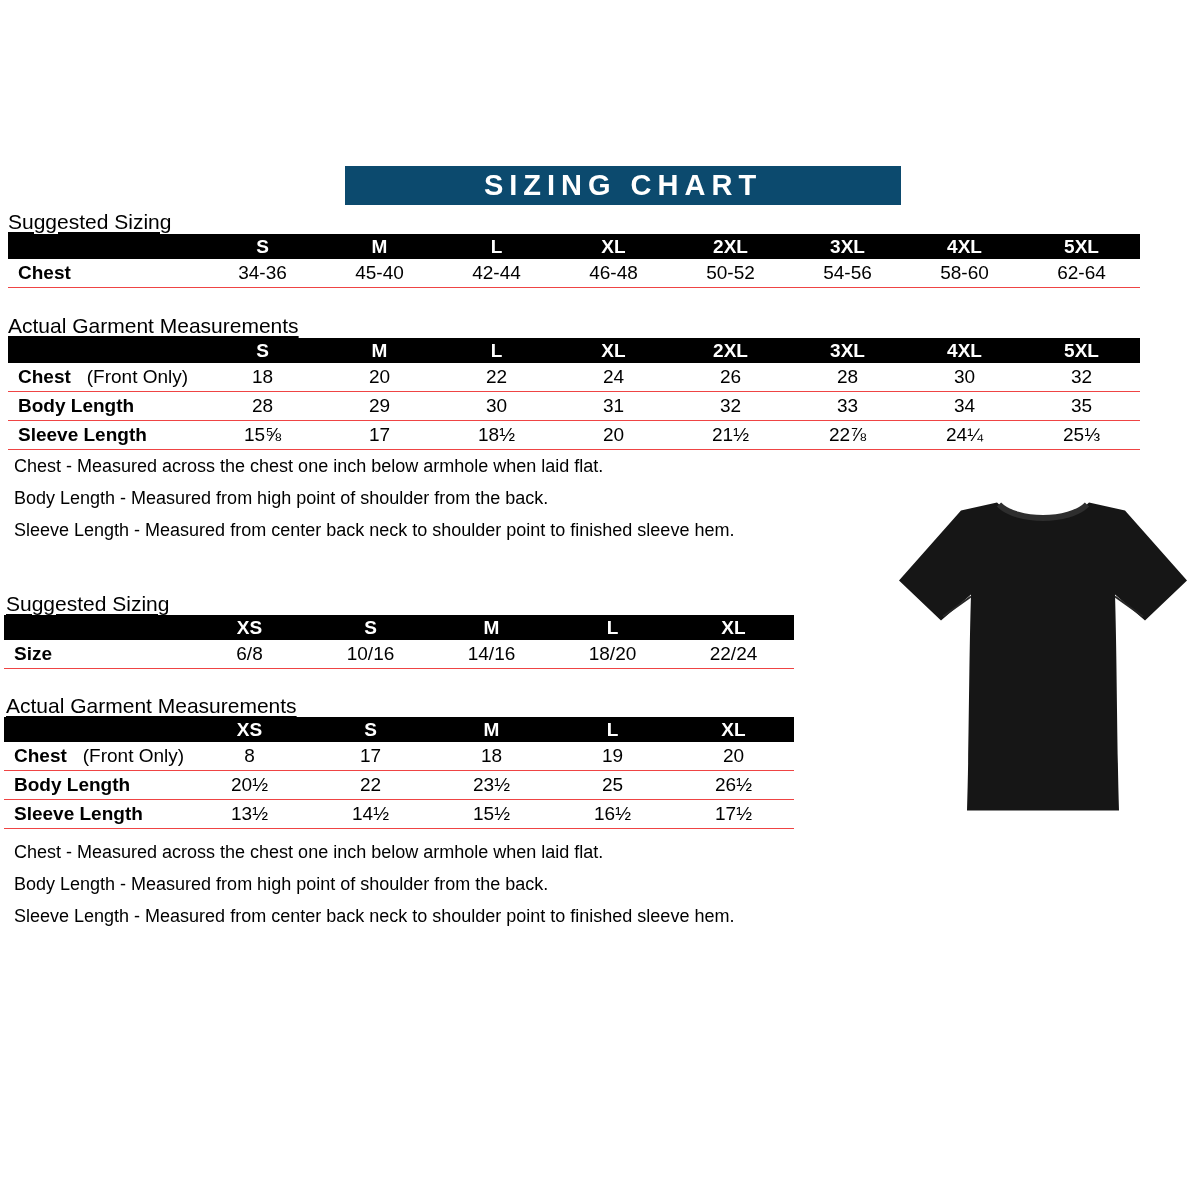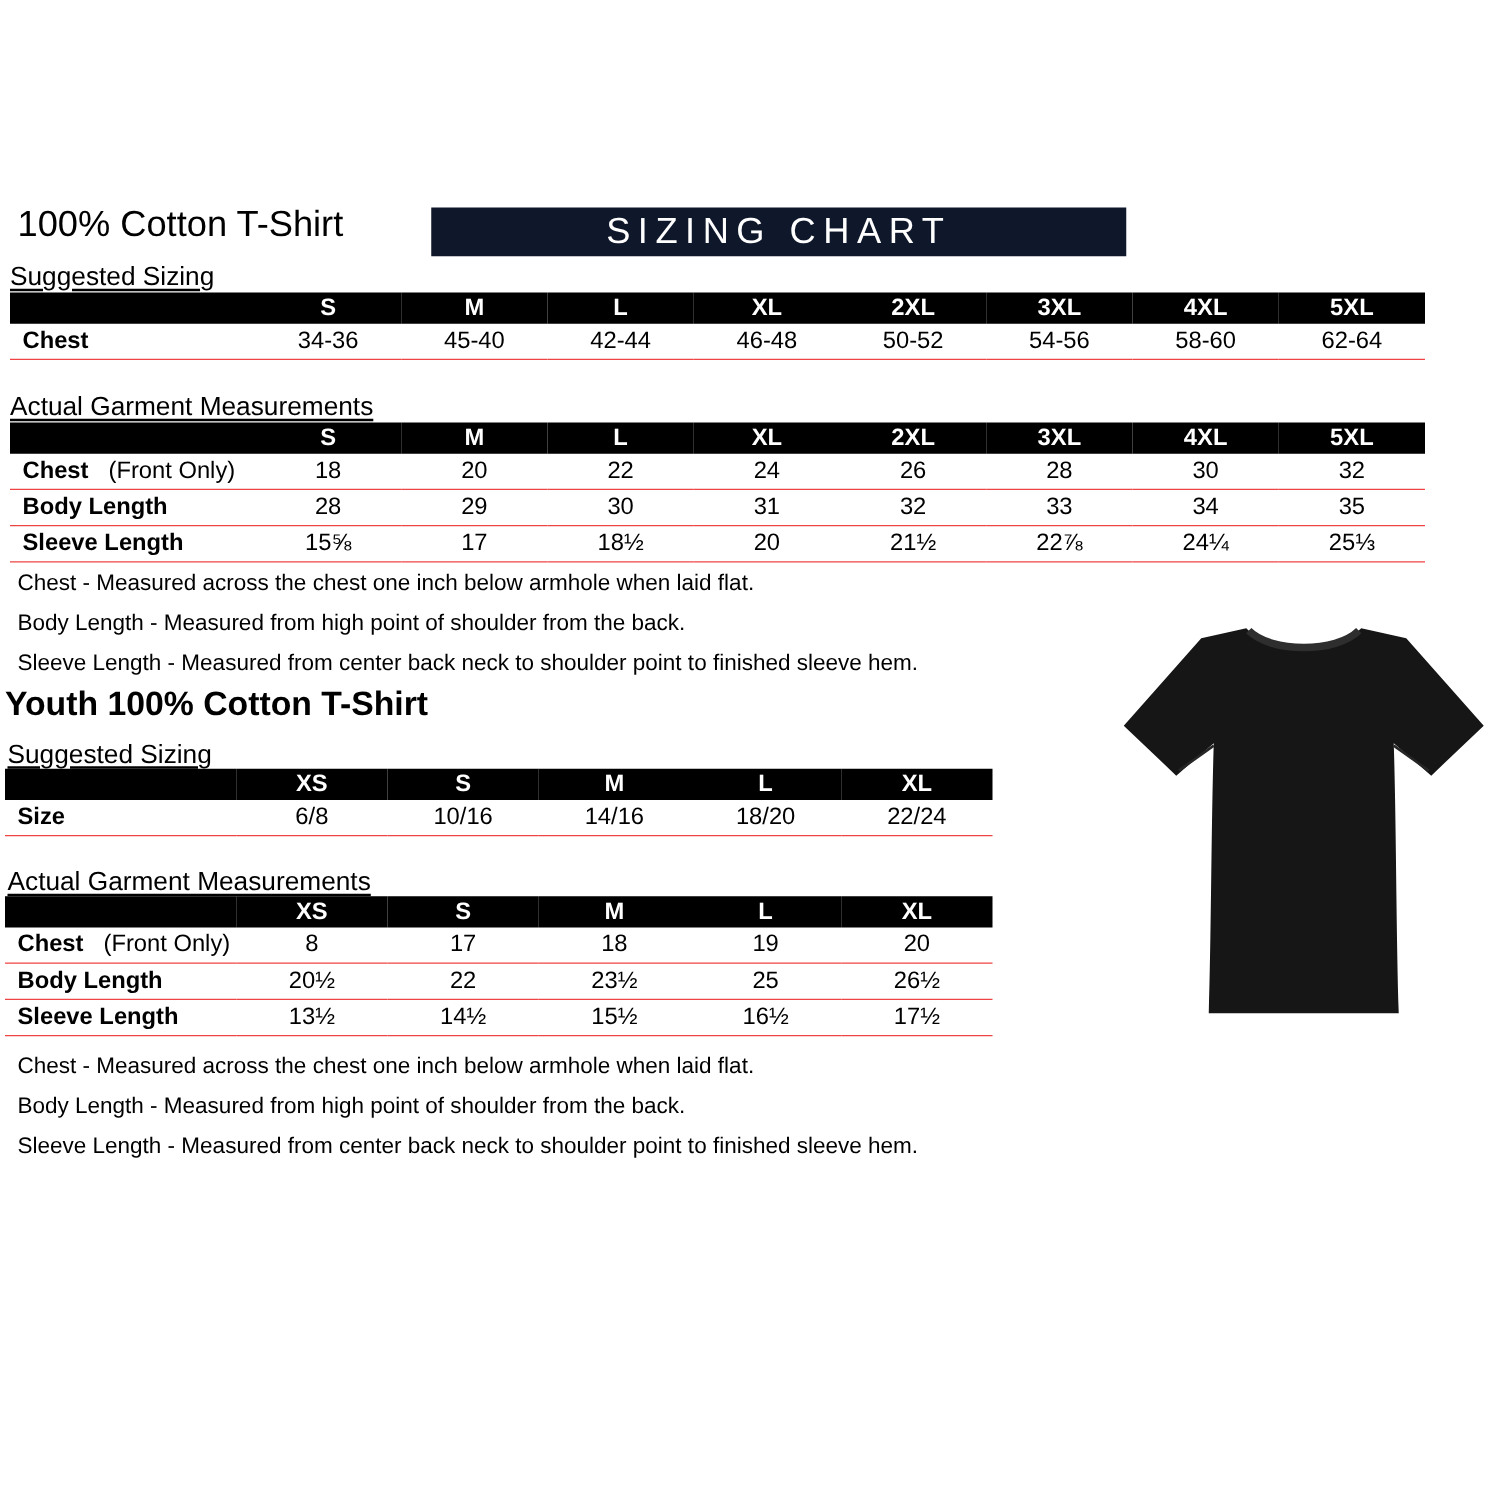--- a/index.html
+++ b/index.html
@@ -5,22 +5,22 @@
   html,body { margin:0; padding:0; background:#fff; }
   .container {
     position:relative; width:1200px; height:1200px; background:#ffffff;
     font-family:"Liberation Sans", sans-serif; color:#000; overflow:hidden;
   }
   .page-title { position:absolute; font-size:29px; font-weight:400; white-space:nowrap; }
   #adult-title { left:14px; top:164px; }
   #youth-title { left:4px; top:548px; font-weight:700; font-size:27px; }
   .banner {
     position:absolute; left:345px; top:166px; width:556px; height:39px;
-    background:#0f172a; color:#fff; display:flex; align-items:center; justify-content:center;
-    font-size:29px; font-weight:400; letter-spacing:6px;
+    background:#0c4a6e; color:#fff; display:flex; align-items:center; justify-content:center;
+    font-size:29px; font-weight:700; letter-spacing:6px;
   }
   .section-label {
     position:absolute; font-size:21px; font-weight:400;
     text-decoration:underline; text-underline-offset:3px; white-space:nowrap;
   }
   .size-table {
     position:absolute; border-collapse:collapse; table-layout:fixed;
     font-size:19px; color:#000;
   }
   .size-table th {
@@ -35,21 +35,20 @@
   .suffix { font-weight:400; margin-left:16px; }
   .notes { position:absolute; font-size:18px; }
   .notes div { margin-bottom:11px; white-space:nowrap; }
   .tshirt { position:absolute; left:893px; top:476px; width:300px; height:345px; }
 </style>
 </head>
 <body>
 
 <div class="container">
 
-  <div id="adult-title" class="page-title">100% Cotton T-Shirt</div>
   <div class="banner">SIZING CHART</div>
 
   <div class="section-label" style="left:8px; top:210px;">Suggested Sizing</div>
 
   <table class="size-table" style="left:8px; top:234px; width:1132px;">
     <colgroup>
       <col style="width:196px">
         <col style="width:117px">
         <col style="width:117px">
         <col style="width:117px">
@@ -150,21 +149,20 @@
       </tr>
     </tbody>
   </table>
 
   <div class="notes" style="left:14px; top:456px;">
     <div>Chest - Measured across the chest one inch below armhole when laid flat.</div>
     <div>Body Length - Measured from high point of shoulder from the back.</div>
     <div>Sleeve Length - Measured from center back neck to shoulder point to finished sleeve hem.</div>
   </div>
 
-  <div id="youth-title" class="page-title">Youth 100% Cotton T-Shirt</div>
 
   <div class="section-label" style="left:6px; top:592px;">Suggested Sizing</div>
 
   <table class="size-table" style="left:4px; top:615px; width:790px;">
     <colgroup>
       <col style="width:185px">
         <col style="width:121px">
         <col style="width:121px">
         <col style="width:121px">
         <col style="width:121px">

